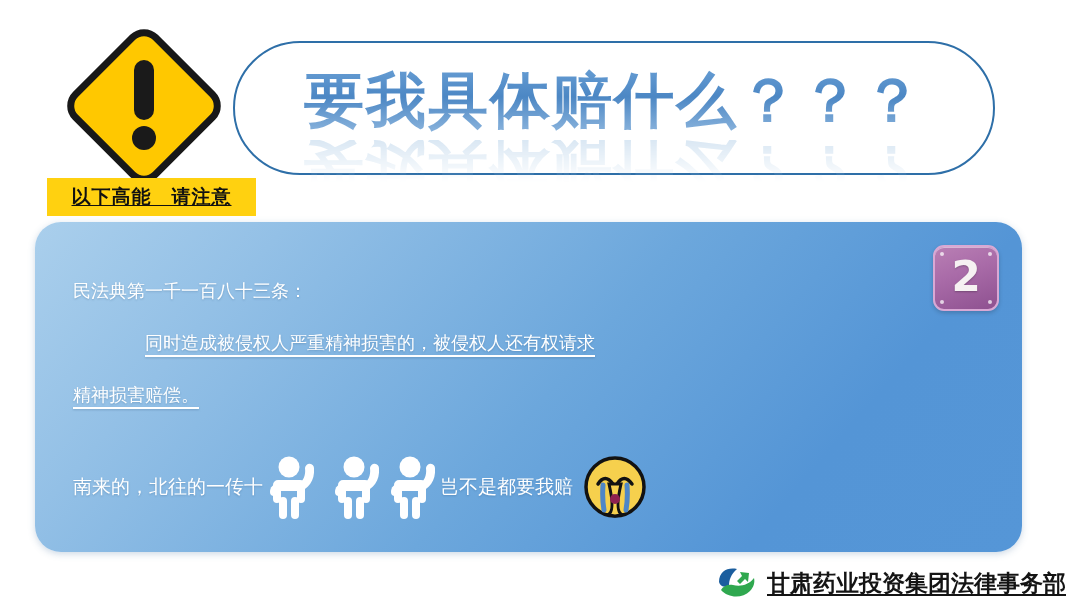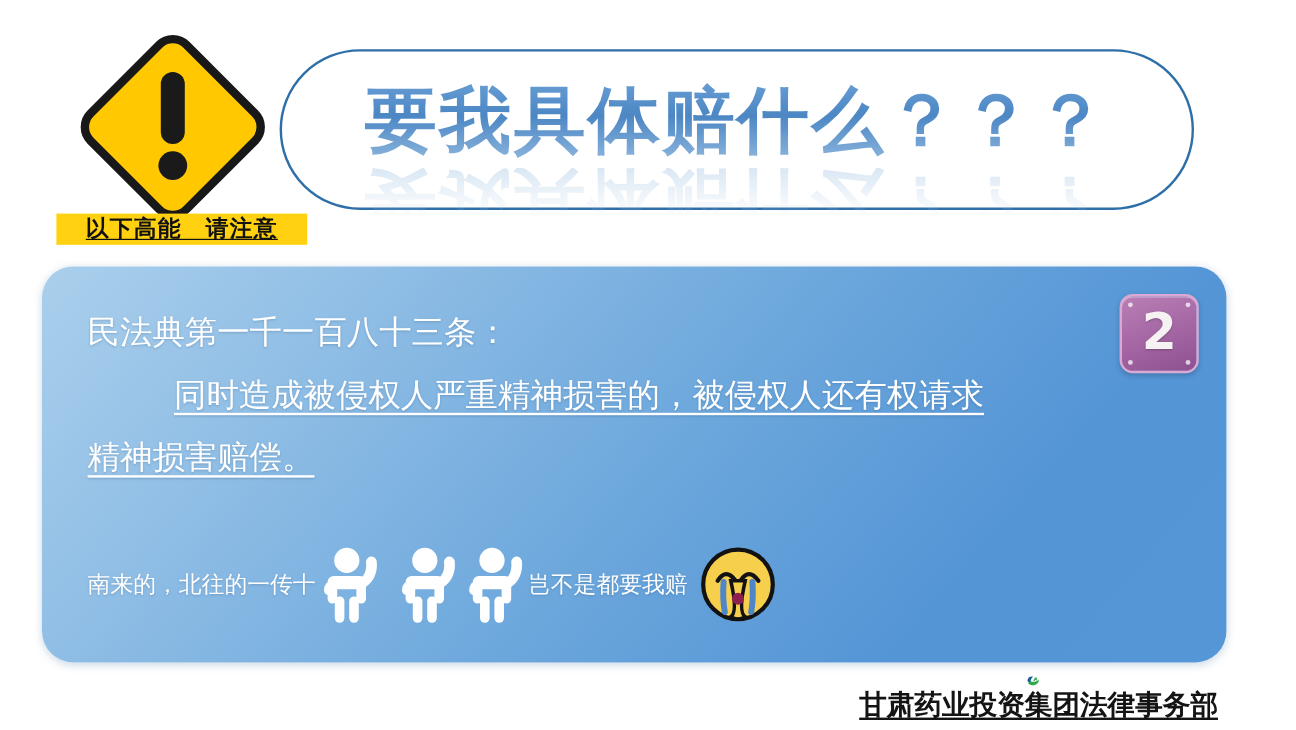--- a/index.html
+++ b/index.html
@@ -13,21 +13,21 @@
   }
   .slide{position:relative;width:1080px;height:608px;background:#fff;overflow:hidden;}
 
   
   .warn-wrap{position:absolute;left:56px;top:18px;width:176px;height:176px;}
   .warn-sign{position:absolute;left:0;top:0;width:176px;height:176px;}
 
   
   .caption-bar{
     position:absolute;left:47px;top:178px;
-    width:209px;height:26px;
+    width:209px;height:38px;
     background:#FFD110;
     display:flex;align-items:center;justify-content:center;
   }
   .caption-bar .ctext{
     font-size:19px;font-weight:bold;color:#111;
     letter-spacing:1px;
     text-decoration:underline;
     text-underline-offset:2px;
     white-space:nowrap;
     font-family:"DejaVu Sans","Liberation Sans",sans-serif;
@@ -95,23 +95,23 @@
     line-height:1;margin-top:-2px;
     text-shadow:0 1px 2px rgba(0,0,0,.25);
   }
   .badge .rivet{position:absolute;width:4px;height:4px;border-radius:50%;
     background:rgba(255,255,255,.72);}
   .badge .r1{left:5px;top:5px;} .badge .r2{right:5px;top:5px;}
   .badge .r3{left:5px;bottom:5px;} .badge .r4{right:5px;bottom:5px;}
 
   
   .law{
-    position:absolute;left:38px;top:30px;right:90px;
+    position:absolute;left:38px;top:43px;right:90px;
     color:#FFFFFF;
-    font-size:27px;
+    font-size:18px;
     line-height:52px;
     font-family:"DejaVu Sans","Liberation Sans",sans-serif;
     text-shadow:0 1px 2px rgba(40,80,120,.28);
   }
   .law .l1{display:block;}
   .law .l2{display:block;}
   .law .l3{display:block;}
   .law .u{
     text-decoration:underline;
     text-underline-offset:6px;
@@ -131,21 +131,21 @@
     white-space:nowrap;
   }
   .bottom-row .seg{display:inline-block;}
   .person{width:54px;height:66px;display:inline-block;vertical-align:middle;margin:0 1px;}
   .person.p2{margin-left:10px;}
   .cry{width:66px;height:66px;display:inline-block;vertical-align:middle;margin-left:9px;}
 
   
   .footer{
     position:absolute;left:716px;top:563px;
-    height:40px;display:flex;align-items:center;flex-direction:column;
+    height:40px;display:flex;align-items:center;
   }
   .footer .logo{width:42px;height:34px;margin-right:9px;}
   .footer .org{
     font-size:23px;font-weight:bold;color:#141414;
     font-family:"DejaVu Sans","Liberation Sans",sans-serif;
     text-decoration:underline;text-underline-offset:3px;
     text-decoration-thickness:2px;
     letter-spacing:0px;white-space:nowrap;
   }
 </style>

